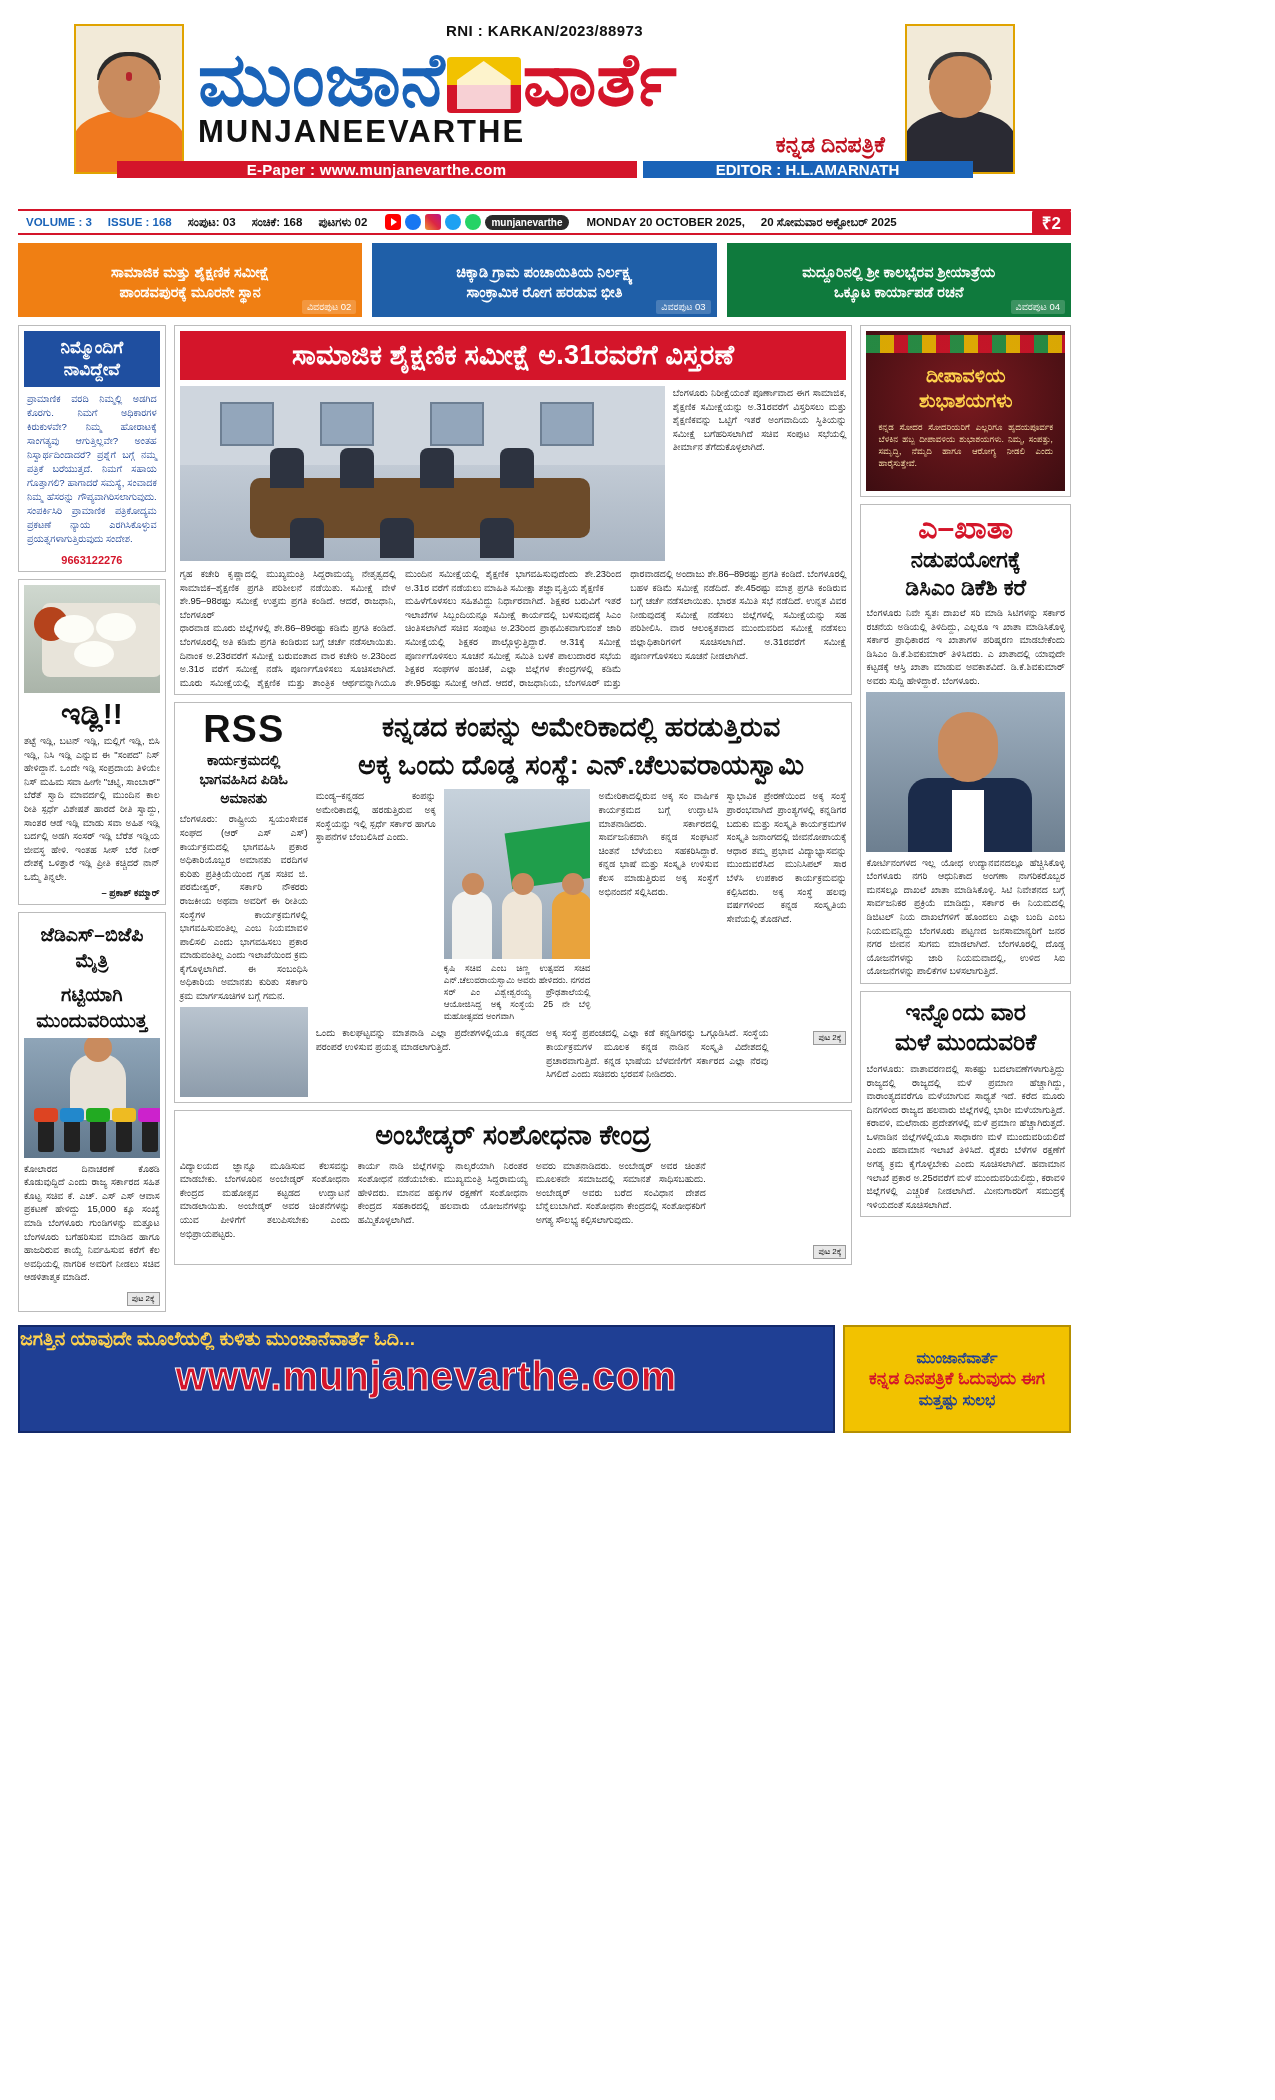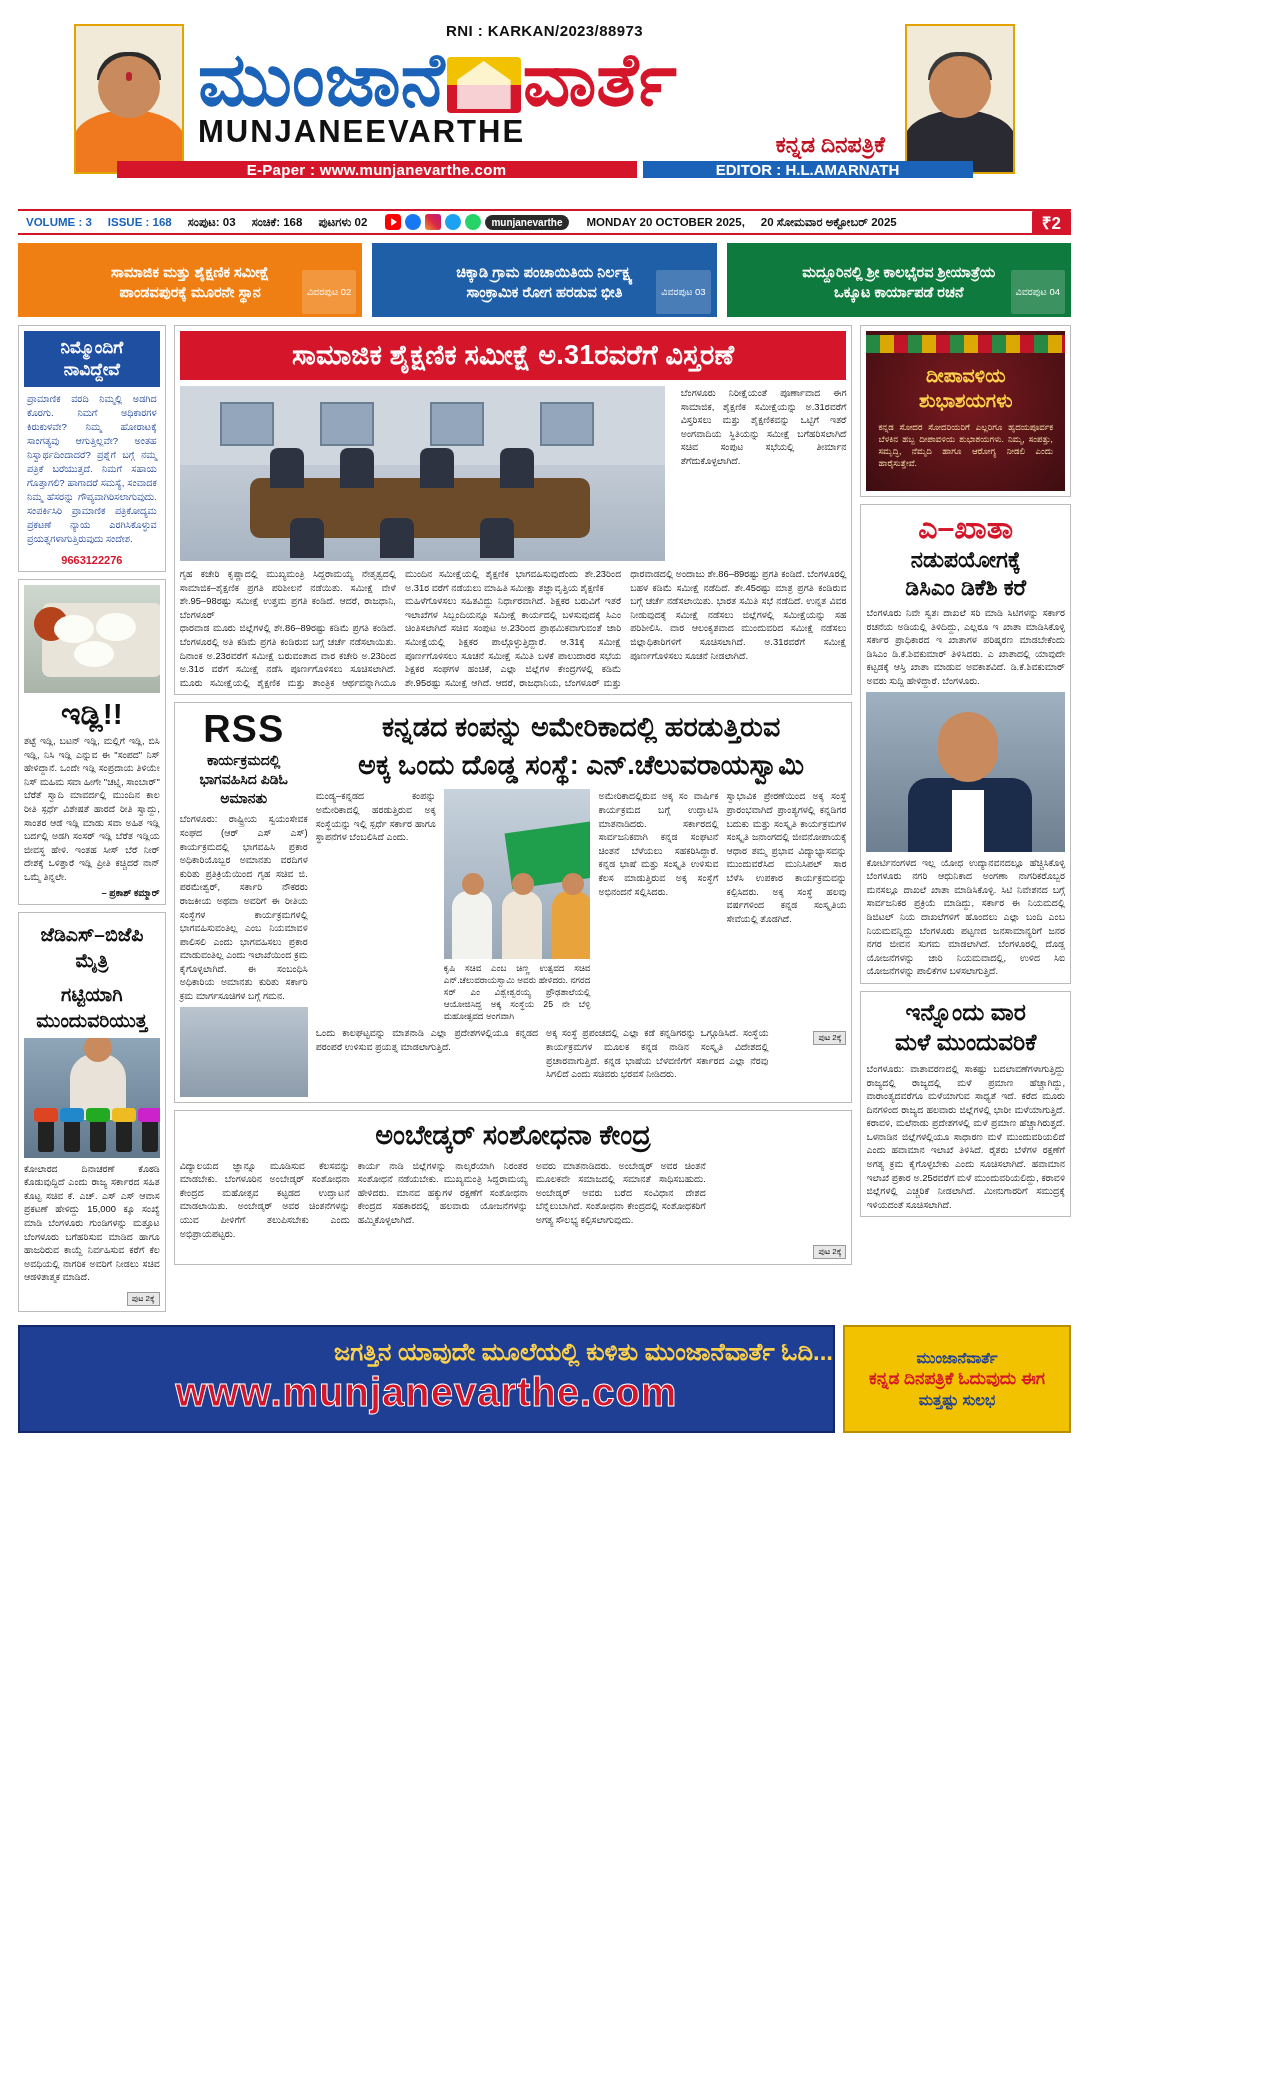--- a/index.html
+++ b/index.html
@@ -69,21 +69,21 @@
   .handle { font-size:10px; background:#2a2a2a; color:#fff; padding:2px 6px; border-radius:9px; }
   .price { margin-left:auto; background:#d4152a; color:#fff; font-size:17px; font-weight:bold;
            padding:1px 10px; border-radius:3px; }
 
   
   .teasers { display:flex; gap:10px; margin-top:8px; height:74px; }
   .teaser { flex:1; color:#fff; padding:8px 10px 4px; position:relative; font-weight:bold;
             display:flex; flex-direction:column; justify-content:center; align-items:center; text-align:center; }
   .teaser .t1 { font-size:14.5px; line-height:20px; }
   .teaser .pg { position:absolute; right:6px; bottom:3px; font-size:9.5px; background:#ffffff30;
-                padding:16px 5px; border-radius:2px; font-weight:normal;}
+                padding:1px 5px; border-radius:2px; font-weight:normal;}
   .t-orange { background:#f07f13; }
   .t-blue { background:#1f5fa8; }
   .t-green { background:#0f7a3d; }
 
   
   .grid { display:flex; gap:8px; margin-top:8px; }
   .col-l { width:160px; }
   .col-m { width:735px; }
   .col-r { width:228px; }
 
@@ -115,21 +115,21 @@
   .m2{left:40px;} .m2::after{background:#28c;}
   .m3{left:66px;} .m3::after{background:#2a2;}
   .m4{left:92px;} .m4::after{background:#eb2;}
   .m5{left:118px;} .m5::after{background:#c2c;}
   .jds-img .person{position:absolute;left:46px;top:16px;width:56px;height:66px;background:#e8e2d8;border-radius:24px 24px 0 0;}
   .jds-img .person::before{content:"";position:absolute;left:14px;top:-20px;width:28px;height:28px;border-radius:50%;background:#c98b5e;}
 
   
   .lead-banner { background:#d4152a; color:#fff; text-align:center; font-size:27px; font-weight:bold;
                  padding:9px 4px; letter-spacing:.2px; }
-  .lead-wrap { display:flex; gap:16px; margin-top:6px; }
+  .lead-wrap { display:flex; gap:8px; margin-top:6px; }
   .lead-photo { width:485px; height:175px; background:linear-gradient(#d7dde4,#a8b4c2); position:relative; overflow:hidden; }
   .lead-photo .tbl { position:absolute; left:70px; top:92px; width:340px; height:60px; background:#6c4b2a; border-radius:10px; }
   .lead-photo .wall { position:absolute; inset:0 0 55% 0; background:#cfd6de; }
   .lead-photo .seat { position:absolute; width:34px; height:40px; background:#2d3340; border-radius:8px 8px 0 0; }
   .lead-photo .win { position:absolute; top:16px; width:54px; height:44px; background:#93a6bb; border:2px solid #6d7f93;}
   .lead-text-col { flex:1; font-size:9.4px; line-height:13.6px; text-align:justify; }
   .three-col { column-count:3; column-gap:9px; font-size:9.4px; line-height:13.6px; text-align:justify; margin-top:6px; }
 
   .rss-logo { font-size:38px; font-weight:bold; text-align:center; letter-spacing:1px; }
   .sec-head { font-size:26px; font-weight:bold; line-height:33px; text-align:center; }
@@ -154,21 +154,21 @@
   .akhata-head .r { color:#d4152a; }
   .dk-photo { height:160px; background:linear-gradient(#9fb0c0,#6d7f90); position:relative; overflow:hidden; }
   .dk-photo .head{position:absolute;left:72px;top:20px;width:60px;height:70px;border-radius:30px;background:#c98b5e;}
   .dk-photo .body{position:absolute;left:42px;bottom:0;width:124px;height:74px;background:#1b2b4a;border-radius:20px 20px 0 0;}
   .dk-photo .shirt{position:absolute;left:86px;bottom:0;width:32px;height:62px;background:#fff;}
 
   
   .adrow { display:flex; gap:8px; margin-top:6px; }
   .ad-main { flex:1; background:#1f3f94; position:relative; height:108px; overflow:hidden;
              border:2px solid #13296a; }
-  .ad-main .top { text-align:right; color:#ffd24d; font-size:24px; font-weight:bold; padding:11px 0 0; }
+  .ad-main .top { text-align:left; color:#ffd24d; font-size:19px; font-weight:bold; padding:1px 0 0; }
   .ad-main .url { text-align:center; font-size:40px; font-weight:bold; color:#d4152a;
                   -webkit-text-stroke:1px #fff; letter-spacing:1px; line-height:52px; }
   .ad-side { width:228px; height:108px; background:#f2c200; border:2px solid #b58f00;
              display:flex; flex-direction:column; align-items:center; justify-content:center; }
   .ad-side .l1{font-size:15px;font-weight:bold;color:#1f3f94;}
   .ad-side .l2{font-size:17px;font-weight:bold;color:#d4152a;line-height:24px;text-align:center;}
   .ad-side .l3{font-size:15px;font-weight:bold;color:#1f3f94;}
 </style>
 </head>
 <body>

